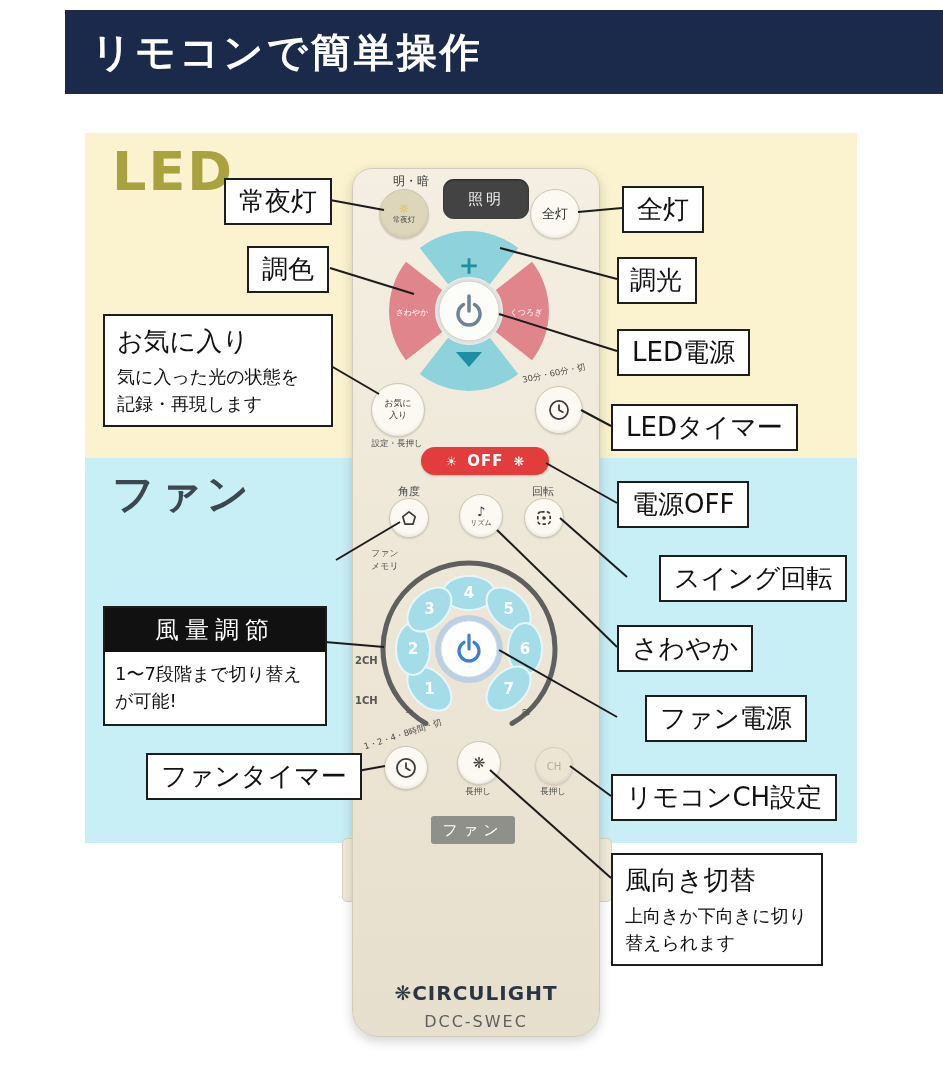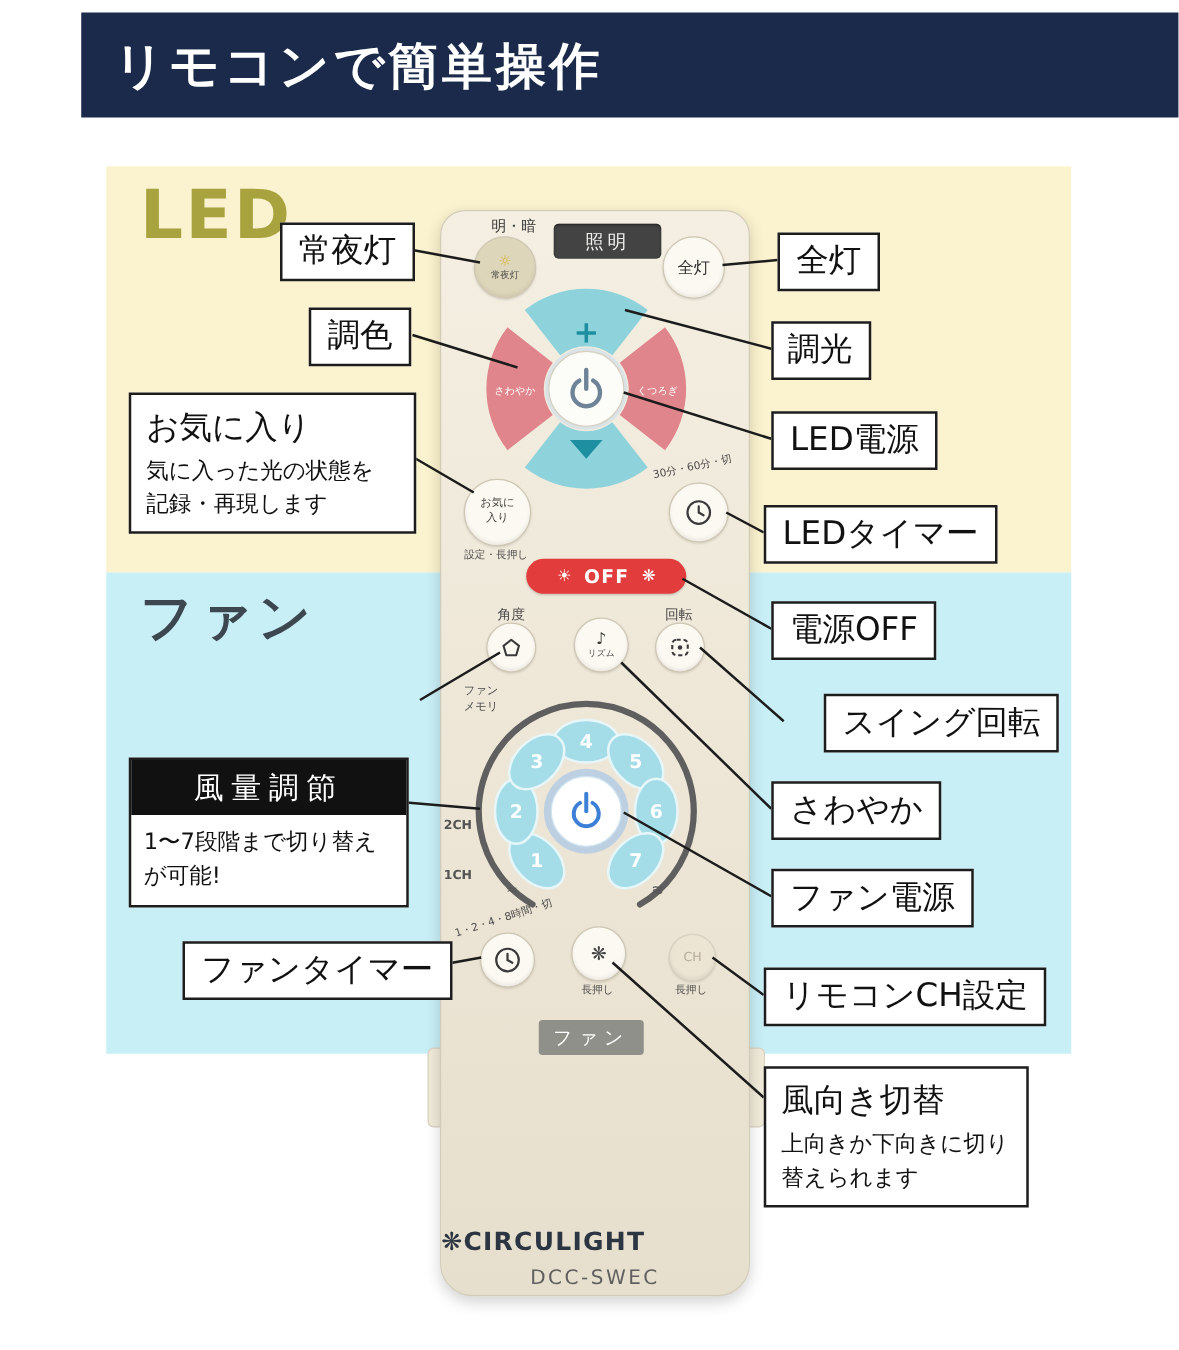--- a/index.html
+++ b/index.html
@@ -37,21 +37,21 @@
   .rbtn { position:absolute; border-radius:50%; background:#fbf9f2; border:1px solid #cfc7b4;
           display:flex; flex-direction:column; align-items:center; justify-content:center;
           box-shadow: inset 0 -2px 3px rgba(0,0,0,0.06), 0 1px 2px rgba(0,0,0,0.12); }
   .tiny { font-size:8.5px; color:#4a4a4a; text-align:center; }
   .display { background:#434343; border-radius:4px; color:#efefec; display:flex; align-items:center;
              justify-content:center; font-size:15px; letter-spacing:3px; box-shadow:inset 0 1px 2px rgba(0,0,0,0.5); }
   .offbar { background:#e23c3c; border-radius:14px; display:flex; align-items:center; justify-content:center;
             gap:10px; color:#fff; box-shadow:0 1px 2px rgba(0,0,0,0.2); }
   .fan-tag { background:#8f9089; color:#fff; display:flex; align-items:center; justify-content:center;
              font-size:15px; letter-spacing:5px; border-radius:3px; }
-  .brand { width:246px; font-size:20px; font-weight:bold; color:#2c3642; letter-spacing:1px; }
+  .brand { width:246px; text-align:center; font-size:20px; font-weight:bold; color:#2c3642; letter-spacing:1px; }
   .model { width:246px; text-align:center; font-size:16px; color:#5f5f5f; letter-spacing:2px; }
 
   .lines { left:0; top:0; z-index:5; pointer-events:none; }
 </style>
 </head>
 <body>
 
 <div class="page">
 
   <div class="abs banner">
@@ -63,21 +63,21 @@
   <div class="abs led-label">LED</div>
   <div class="abs fan-label">ファン</div>
 
   <div class="abs tab" style="left:342px; top:838px;"></div>
   <div class="abs tab" style="left:584px; top:838px;"></div>
 
   <div class="abs remote">
 
     <div class="r" style="left:40px; top:4px; font-size:12px; color:#3a3a3a;">明・暗</div>
 
-    <div class="r display" style="left:90px; top:10px; width:86px; height:28px;">照明</div>
+    <div class="r display" style="left:90px; top:10px; width:86px; height:40px;border-radius:11px;">照明</div>
 
     <div class="rbtn" style="left:26px; top:20px; width:48px; height:48px; background:#ddd6ba;">
       <span style="font-size:12px; color:#d8b63c; line-height:1;">☼</span>
       <span style="font-size:7.5px; color:#4a4a4a;">常夜灯</span>
     </div>
 
     <div class="rbtn" style="left:177px; top:20px; width:48px; height:48px;">
       <span style="font-size:13px; color:#333;">全灯</span>
     </div>
 
@@ -255,21 +255,21 @@
 
   <div class="abs callout" style="left:110px; top:753px;margin-left:36px;">ファンタイマー</div>
 
   <div class="abs callout" style="left:622px; top:186px;">全灯</div>
   <div class="abs callout" style="left:617px; top:257px;padding-left:11px;">調光</div>
   <div class="abs callout" style="left:617px; top:329px;">LED電源</div>
   <div class="abs callout" style="left:611px; top:404px;">LEDタイマー</div>
   <div class="abs callout" style="left:617px; top:481px;">電源OFF</div>
   <div class="abs callout" style="left:627px; top:555px;margin-left:32px;">スイング回転</div>
   <div class="abs callout" style="left:617px; top:625px;">さわやか</div>
-  <div class="abs callout" style="left:617px; top:695px;">ファン電源</div>
+  <div class="abs callout" style="left:645px; top:695px;">ファン電源</div>
   <div class="abs callout" style="left:611px; top:774px;">リモコンCH設定</div>
 
   <div class="abs callout-block" style="left:611px; top:853px; width:208px;">
     <div class="co-title">風向き切替</div>
     <div class="co-desc">
       <div>上向きか下向きに切り</div>
       <div>替えられます</div>
     </div>
   </div>
 

